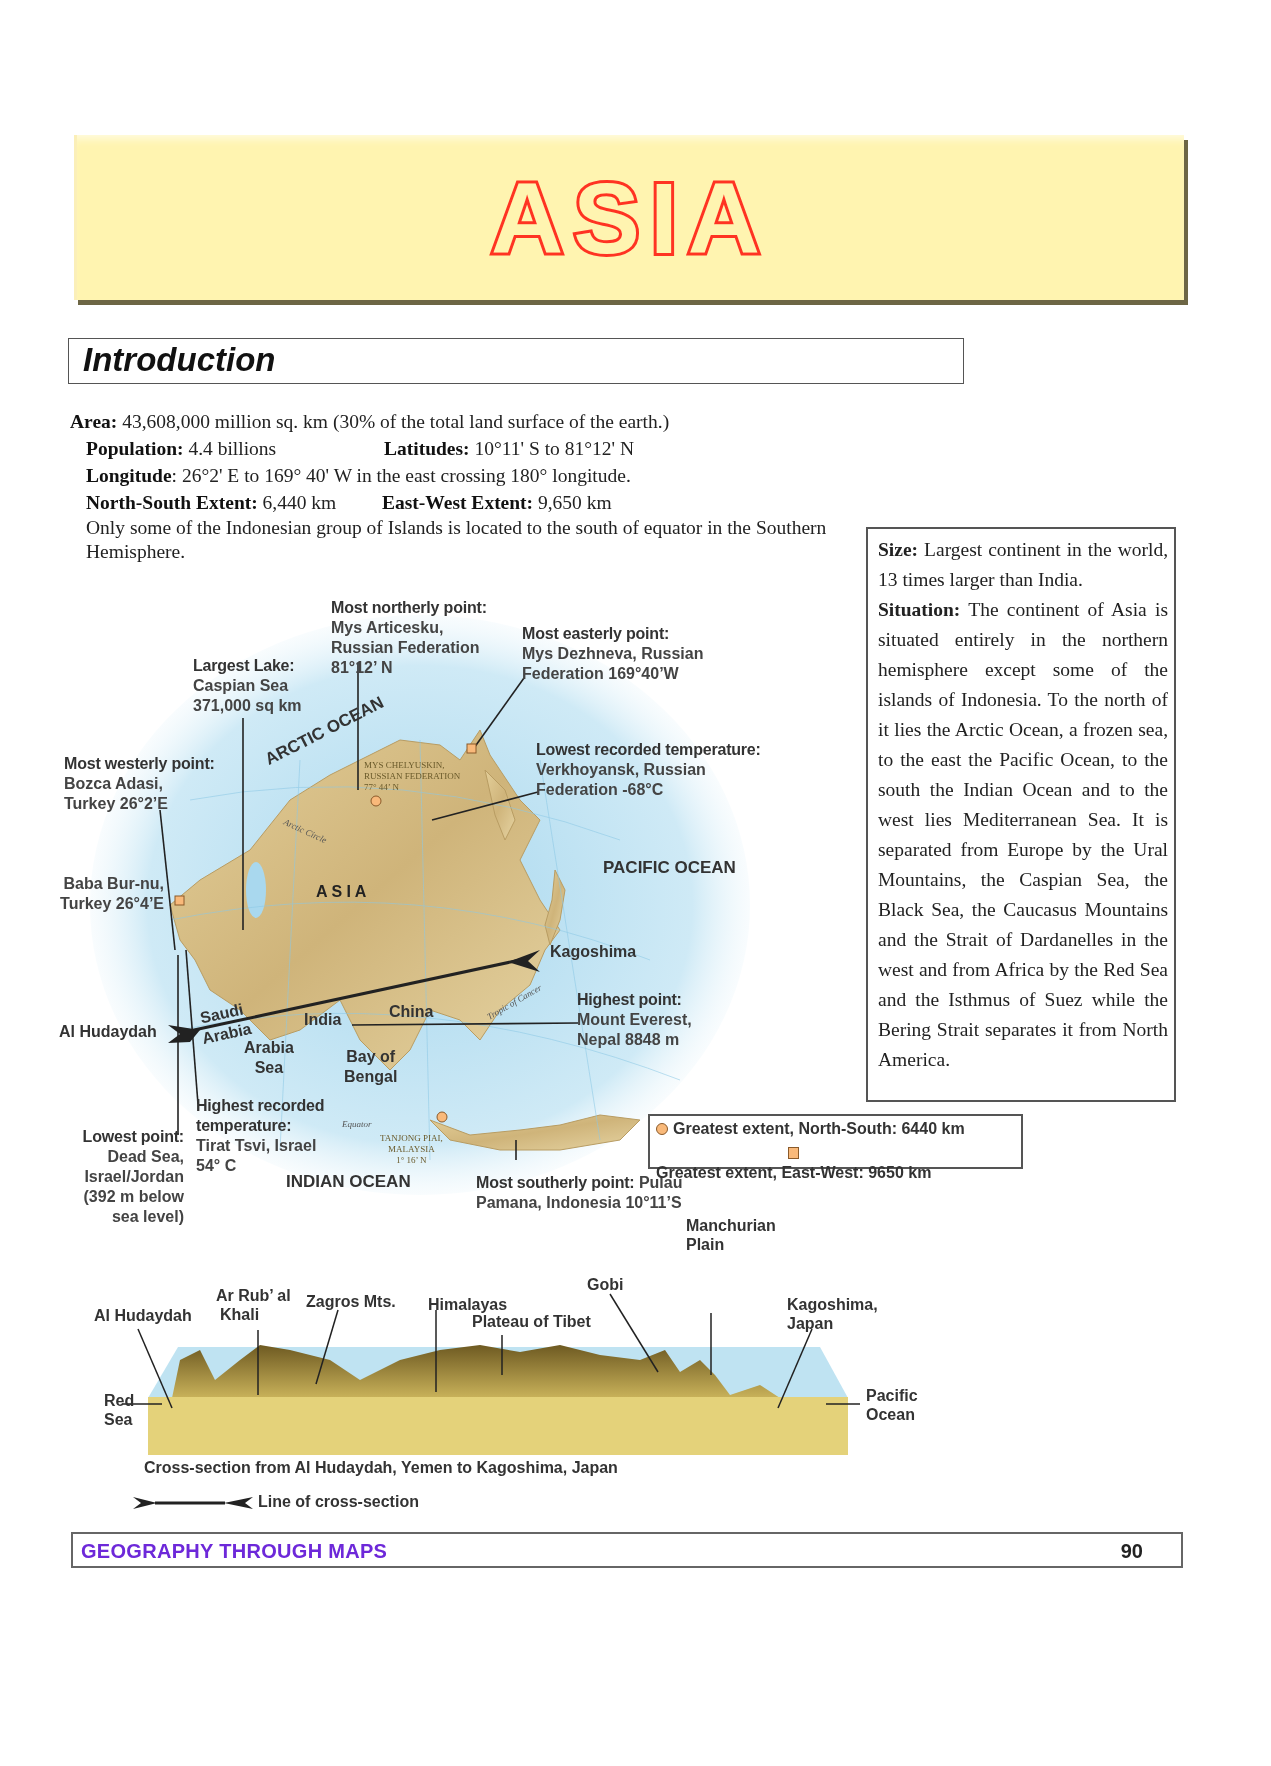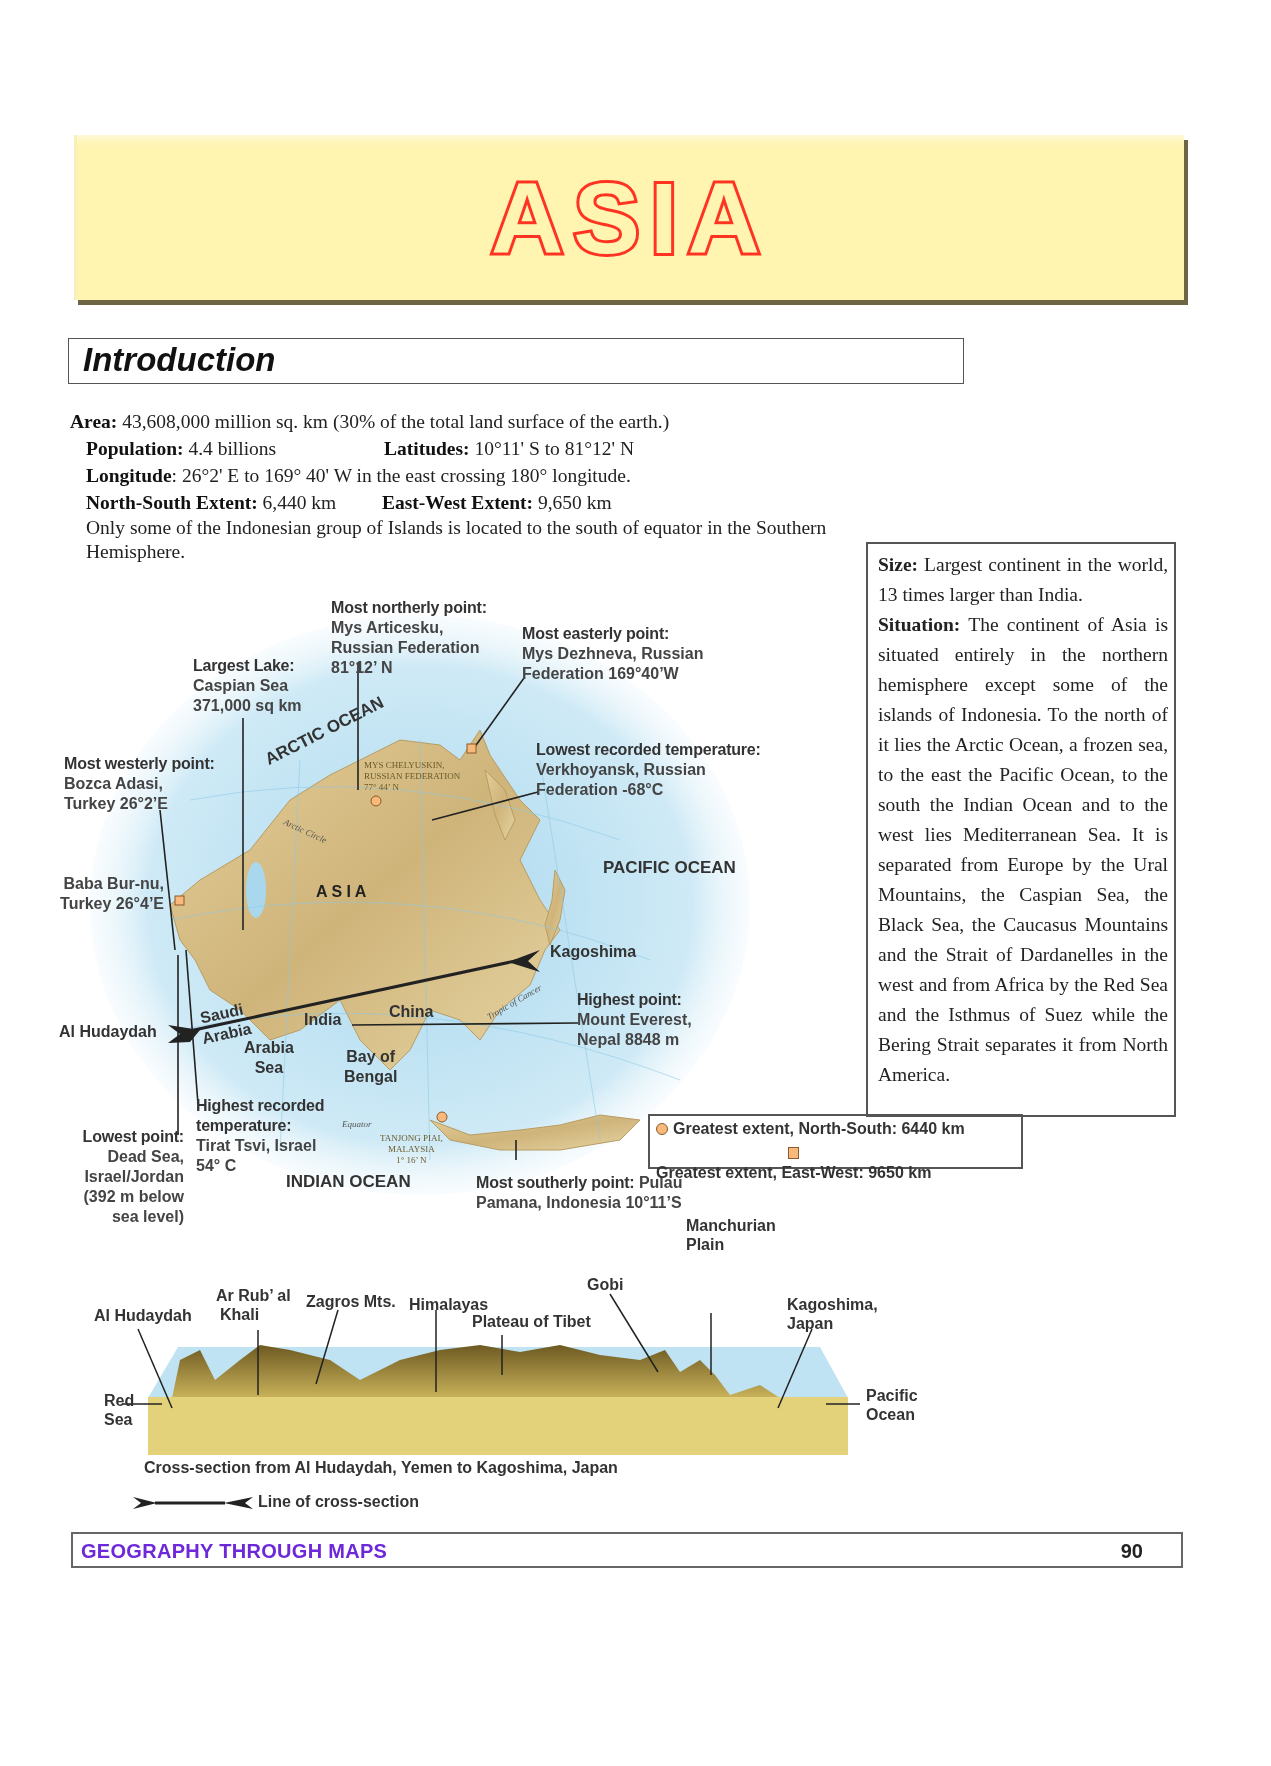--- a/index.html
+++ b/index.html
@@ -7,21 +7,21 @@
   .abs{position:absolute;}
   
   #banner{left:74px;top:135px;width:1107px;height:165px;background:#fff4b0;box-shadow:4px 5px 0 #6d6645, inset 0 10px 8px -6px #fffbe0;border-left:3px solid #fbefb8;}
   #banner-title{left:0;right:0;top:28px;text-align:center;font-family:"Liberation Sans",sans-serif;font-weight:bold;font-size:100px;letter-spacing:10px;color:#fff4b0;-webkit-text-stroke:6px #ff3322;paint-order:stroke fill;line-height:110px;}
   
   #intro-box{left:68px;top:338px;width:896px;height:46px;border:1.5px solid #555;box-sizing:border-box;}
   #intro-title{left:14px;top:2px;font-weight:bold;font-style:italic;font-size:33px;color:#111;}
   .serif{font-family:"Liberation Serif",serif;font-size:19.5px;color:#222;line-height:27px;}
   .serif b{color:#111;}
   
-  #info-box{left:866px;top:542px;width:310px;height:575px;border:2px solid #555;box-sizing:border-box;padding:6px 6px 0 10px;}
+  #info-box{left:866px;top:527px;width:310px;height:575px;border:2px solid #555;box-sizing:border-box;padding:6px 6px 0 10px;}
   #info-text{font-family:"Liberation Serif",serif;font-size:19.5px;line-height:30px;text-align:justify;color:#222;}
   .lbl{position:absolute;font-family:"Liberation Sans",sans-serif;font-size:16px;line-height:20px;color:#333;font-weight:bold;}
   .lbl .h{font-weight:900;color:#333;letter-spacing:-0.2px;}
   .lbl .n{font-weight:bold;color:#444;}
   .ocean{position:absolute;font-weight:900;font-size:17px;color:#333;}
   .small{position:absolute;font-family:"Liberation Serif",serif;font-size:9px;color:#555;line-height:11px;}
   
   #legend-box{left:648px;top:1114px;width:375px;height:55px;border:2px solid #555;box-sizing:border-box;}
   .leg-row{position:absolute;left:6px;font-size:16px;font-weight:bold;color:#333;display:flex;align-items:center;gap:5px;}
   .dot{width:10px;height:10px;border-radius:50%;background:#f9b97a;border:1px solid #8a5a2a;display:inline-block;}
@@ -231,21 +231,21 @@
   <path d="M133,1497 L157,1503 L133,1509 L141,1503 Z" fill="#222"></path>
   <line x1="155" y1="1503" x2="225" y2="1503" stroke="#222" stroke-width="3"></line>
   <path d="M253,1497 L224,1503 L253,1509 L245,1503 Z" fill="#222"></path>
 </svg>
 <div class="xl" style="left:94px;top:1306px;">Al Hudaydah</div>
 <div class="xl" style="left:216px;top:1286px;">
   <div>Ar Rub’ al</div>
   <div style="padding-left:4px;">Khali</div>
 </div>
 <div class="xl" style="left:306px;top:1292px;">Zagros Mts.</div>
-<div class="xl" style="left:409px;top:1295px;text-align:right;">Himalayas</div>
+<div class="xl" style="left:428px;top:1295px;text-align:right;">Himalayas</div>
 <div class="xl" style="left:472px;top:1312px;">Plateau of Tibet</div>
 <div class="xl" style="left:587px;top:1275px;">Gobi</div>
 <div class="xl" style="left:686px;top:1216px;">
   <div>Manchurian</div>
   <div>Plain</div>
 </div>
 <div class="xl" style="left:787px;top:1295px;">
   <div>Kagoshima,</div>
   <div>Japan</div>
 </div>

